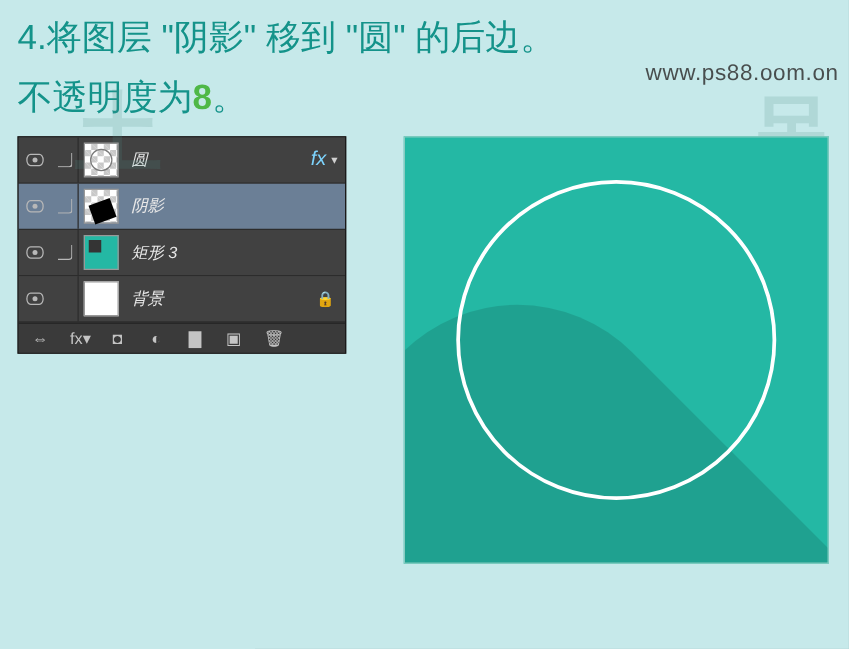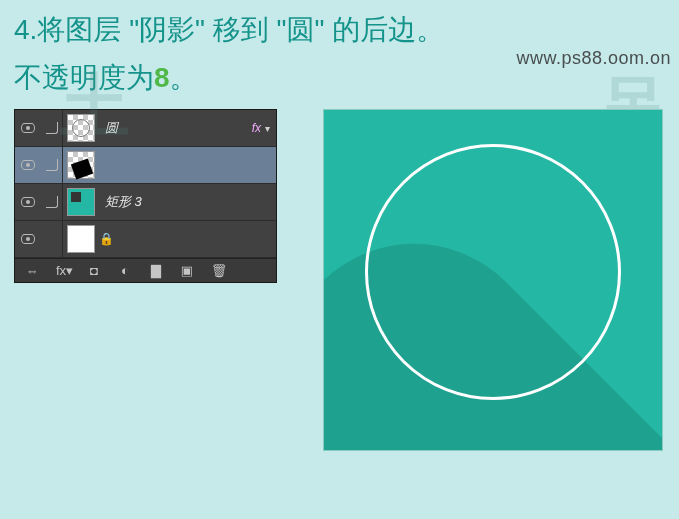--- a/index.html
+++ b/index.html
@@ -126,23 +126,23 @@
       border-radius: 0 0 3px 0;
     }
     .layer-name {
       flex: 1;
       padding-left: 6px;
       font-size: 13px;
       font-style: italic;
       color: #e8e8e8;
     }
     .fx-label {
-      font-size: 12px;
+      font-size: 16px;
       font-style: italic;
-      color: #f0abfc;
+      color: #7dd3fc;
       padding-right: 4px;
     }
     .chev {
       color: #d0d0d0;
       font-size: 10px;
       padding-right: 6px;
     }
     .lock {
       color: #bababa;
       font-size: 12px;
@@ -241,20 +241,21 @@
           <div class="eye"></div>
         </div>
       <div class="link-col">
           <div class="corner"></div>
         </div>
       <div class="thumb-col">
           <div class="thumb checker">
             <div class="shadow-shape"></div>
           </div>
         </div>
+      <div class="layer-name">阴影</div>
     </div>
 
     <div class="layer-row">
       <div class="vis-col">
           <div class="eye"></div>
         </div>
       <div class="link-col">
           <div class="corner"></div>
         </div>
       <div class="thumb-col">
@@ -266,20 +267,21 @@
     </div>
 
     <div class="layer-row">
       <div class="vis-col">
           <div class="eye"></div>
         </div>
       <div class="link-col"></div>
       <div class="thumb-col">
           <div class="thumb"></div>
         </div>
+      <div class="layer-name">背景</div>
       <div class="lock">🔒</div>
     </div>
 
     <div class="panel-footer">
       <span>⇔</span>
       <span style="">fx▾</span>
       <span>◘</span>
       <span>◐</span>
       <span>▇</span>
       <span>▣</span>

